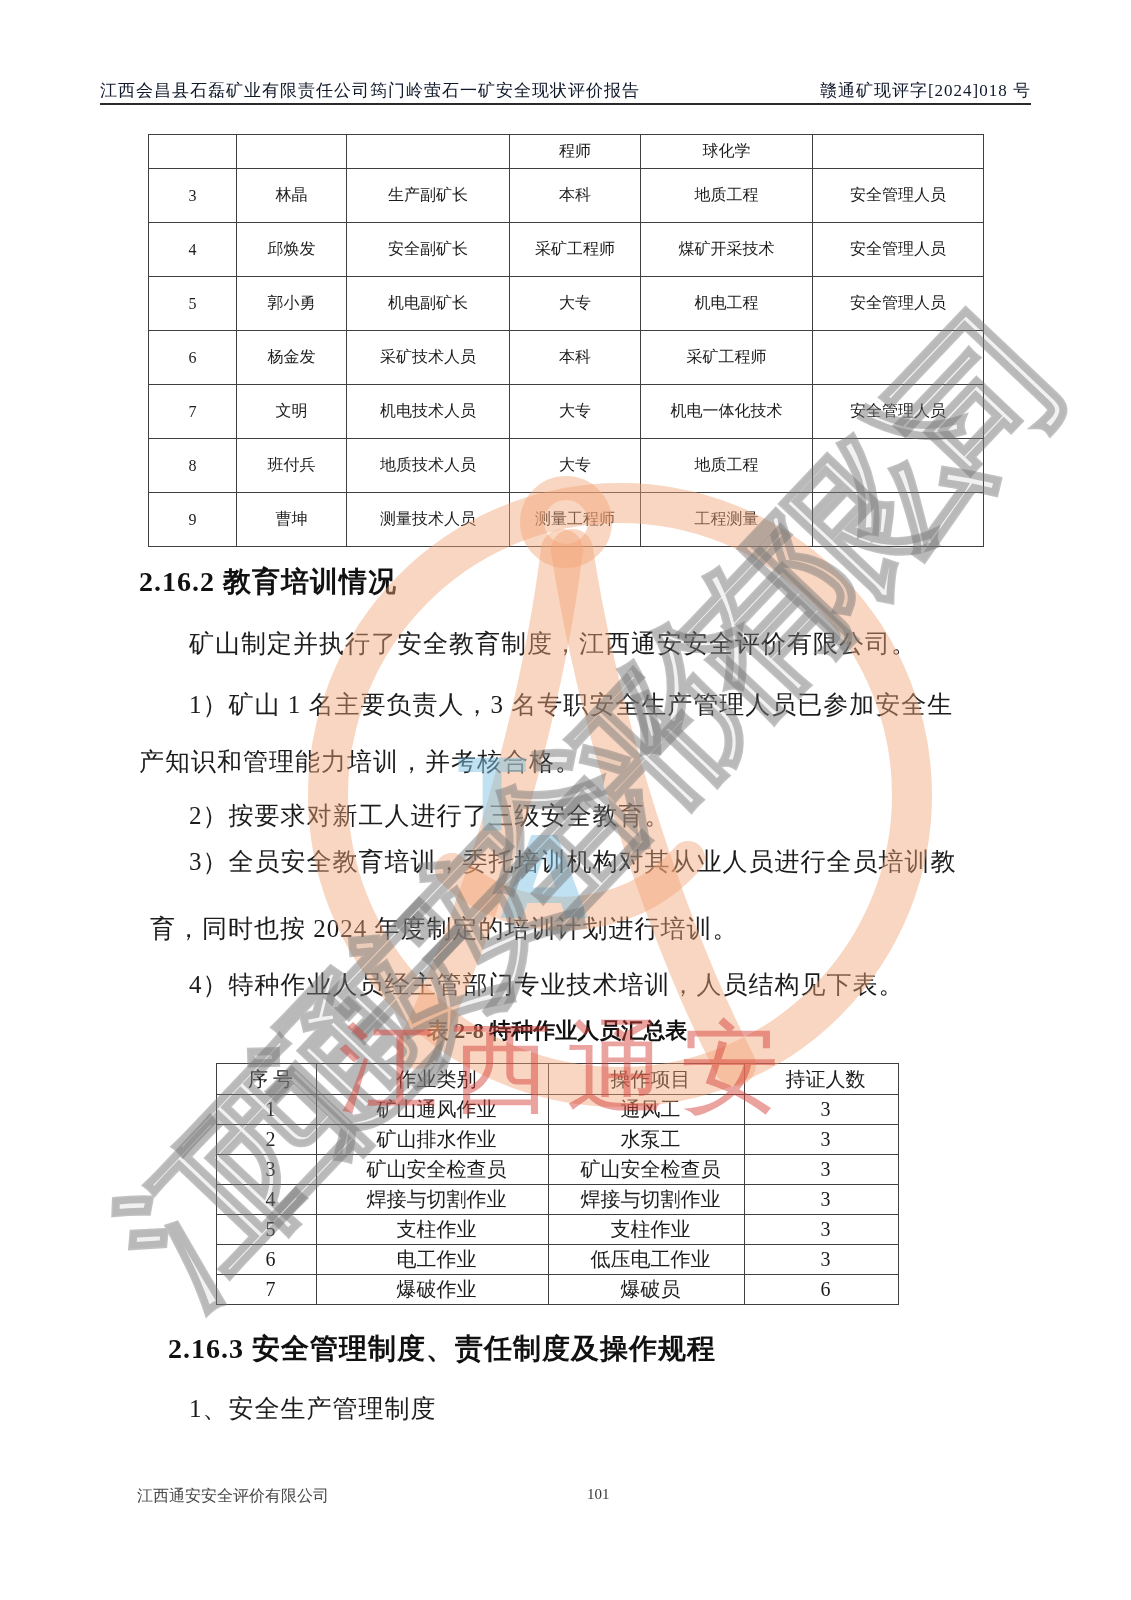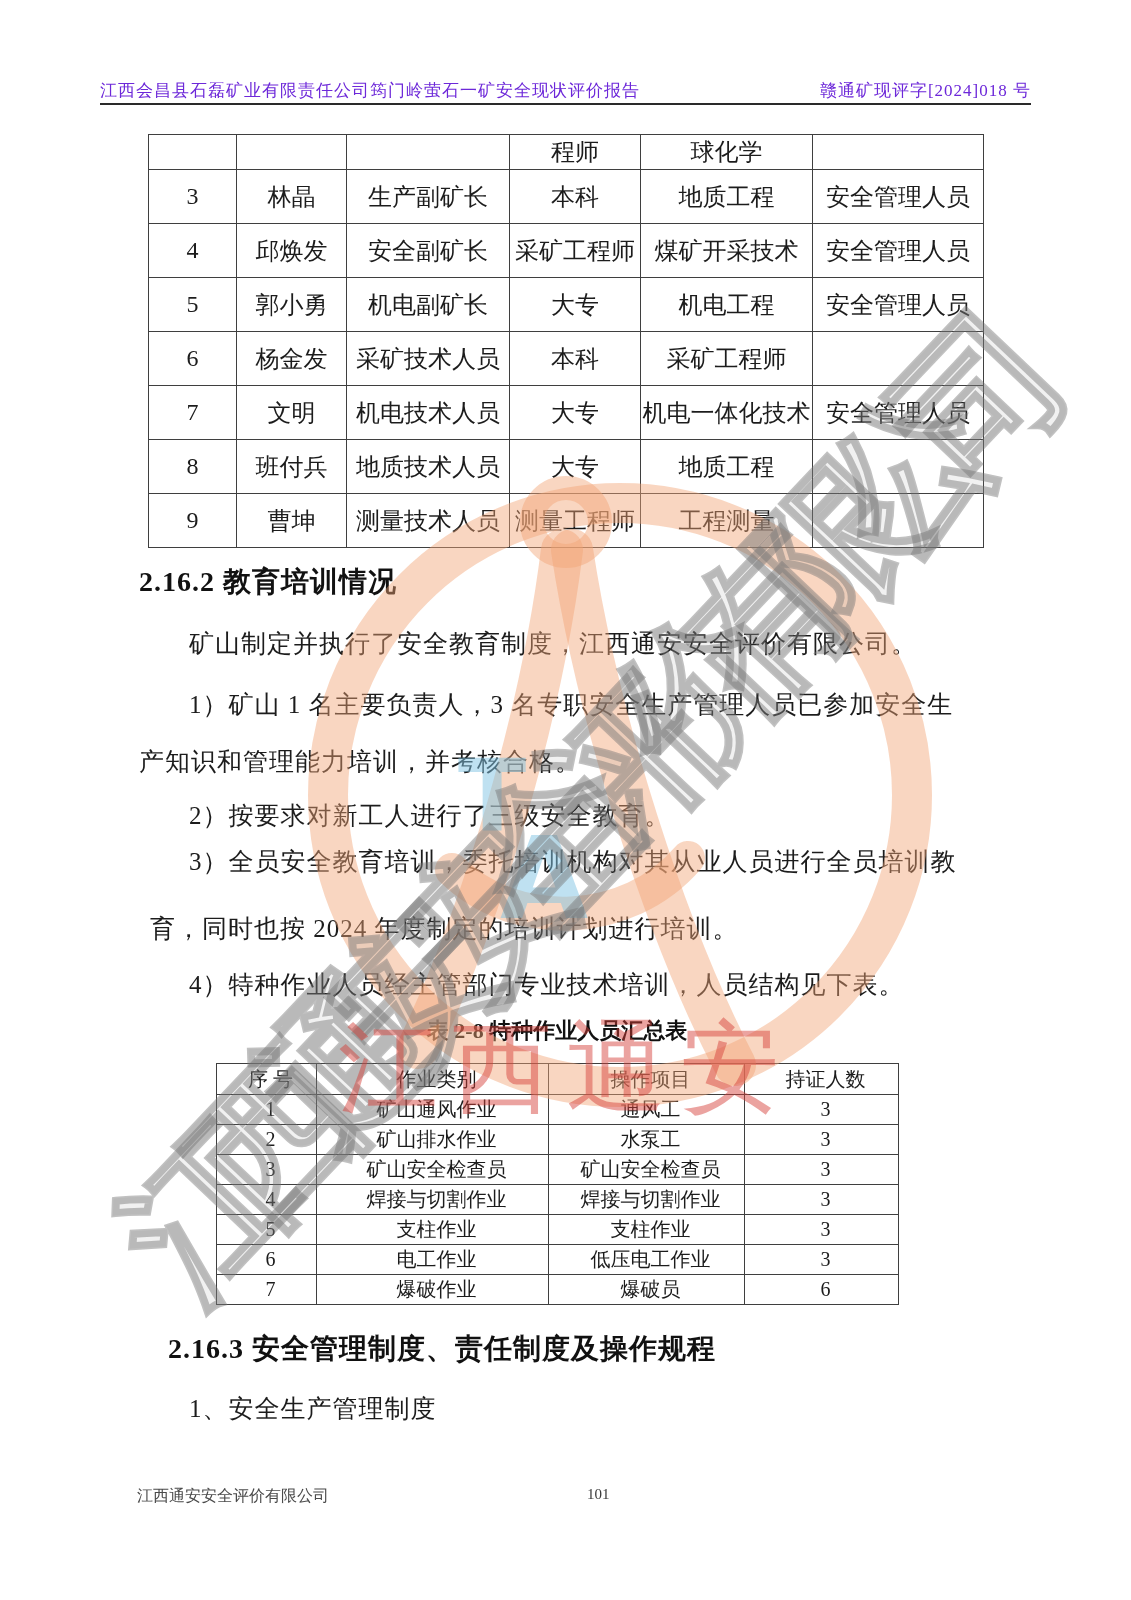--- a/index.html
+++ b/index.html
@@ -1,28 +1,28 @@
 <!DOCTYPE html>
 <html><head>
 <meta charset="utf-8">
 <style>
   html,body{margin:0;padding:0;}
   body{width:1131px;height:1600px;background:#f2f2f2;font-family:"Liberation Serif",serif;}
   .page{position:relative;width:1131px;height:1600px;background:#ffffff;overflow:hidden;}
   .abs{position:absolute;}
 
   
-  .hdr-text{font-size:17px;color:#6d28d9;letter-spacing:1px;white-space:nowrap;}
+  .hdr-text{font-size:17px;color:#0f172a;letter-spacing:1px;white-space:nowrap;}
   .hdr-rule{background:#2a2a2a;height:2px;}
 
   
   table{border-collapse:collapse;table-layout:fixed;}
   td,th{border:1px solid #3f3f3f;text-align:center;vertical-align:middle;
         font-weight:normal;color:#1c1c1c;overflow:hidden;white-space:nowrap;}
-  .t1 td{font-size:24px;}
+  .t1 td{font-size:16px;}
   .t2 td,.t2 th{font-size:20px;padding-left:9px;}
 
   
   .heading{font-size:28px;font-weight:bold;color:#111;white-space:nowrap;letter-spacing:1px;}
   .bodyline{font-size:25px;color:#1c1c1c;white-space:nowrap;letter-spacing:1px;}
   .indent{padding-left:50px;}
   .tbl-title{font-size:22px;font-weight:bold;color:#111;text-align:center;white-space:nowrap;}
 
   
   .foot{font-size:16px;color:#4a4a4a;white-space:nowrap;}

